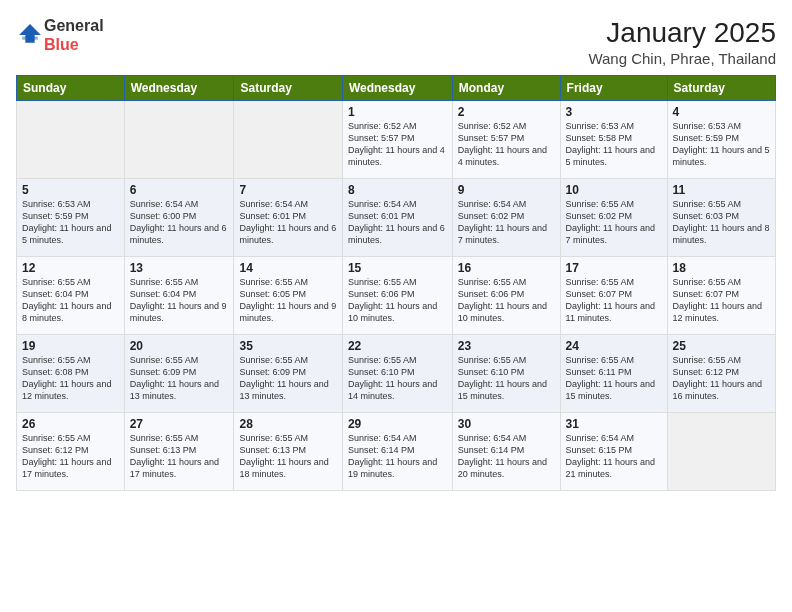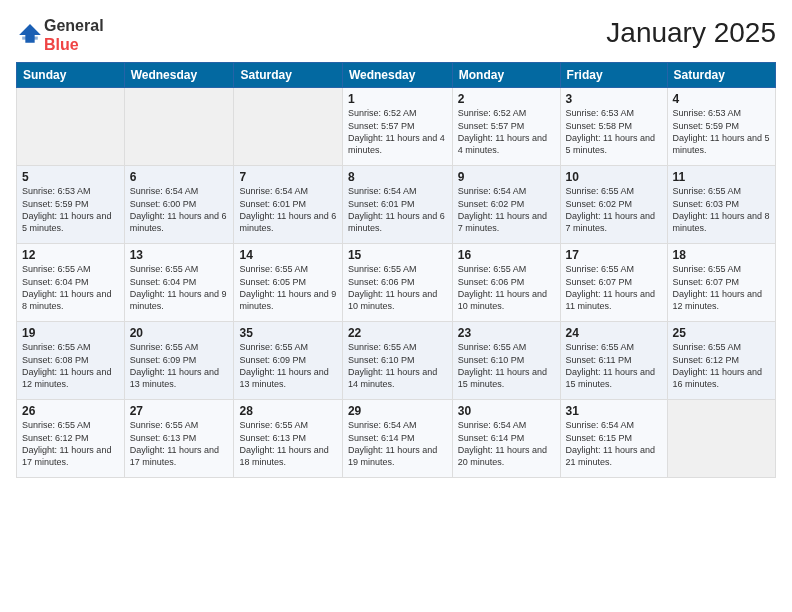--- a/index.html
+++ b/index.html
@@ -55,21 +55,21 @@
       font-size: 15px;
       font-weight: normal;
       color: #444;
     }
     .calendar {
       width: 100%;
       border-collapse: collapse;
       border: 1px solid #ccc;
     }
     .calendar thead tr {
-      background: #0369a1;
+      background: #4d7c0f;
       color: #fff;
     }
     .calendar thead th {
       padding: 5px 6px;
       font-size: 12px;
       font-weight: bold;
       text-align: left;
       border: 1px solid #2563a8;
     }
     .calendar tbody tr {
@@ -119,20 +119,21 @@
         <path d="M18 4 L32 18 L24 18 L24 28 L12 28 L12 18 L4 18 Z" fill="#1a5fb4"></path>
         <rect x="8" y="20" width="20" height="4" fill="#1a5fb4" opacity="0.5"></rect>
       </svg>
       <div class="logo-text">
         <span class="logo-general">General</span><br>
         <span class="logo-blue">Blue</span>
       </div>
     </div>
     <div class="title-block">
       <h1>January 2025</h1>
+      <h2>Wang Chin, Phrae, Thailand</h2>
     </div>
   </div>
 
   <table class="calendar">
     <thead>
       <tr>
         <th>Sunday</th>
         <th>Wednesday</th>
         <th>Saturday</th>
         <th>Wednesday</th>

